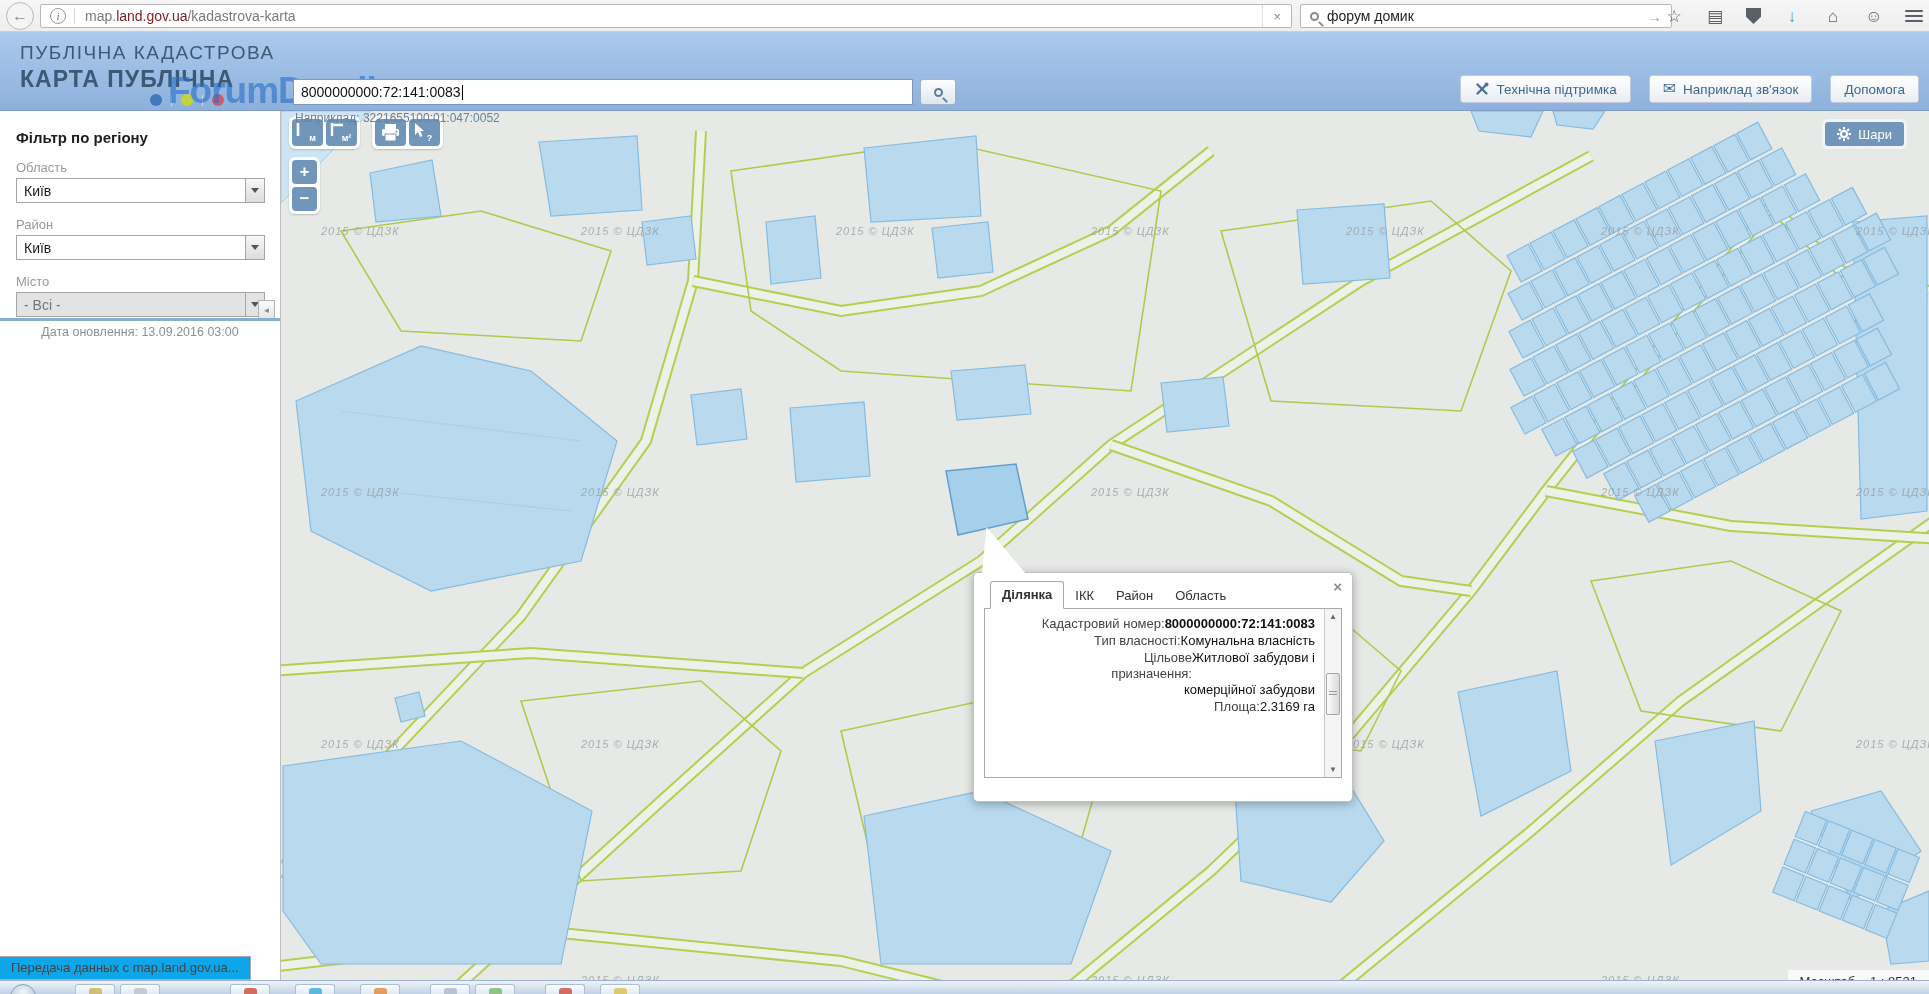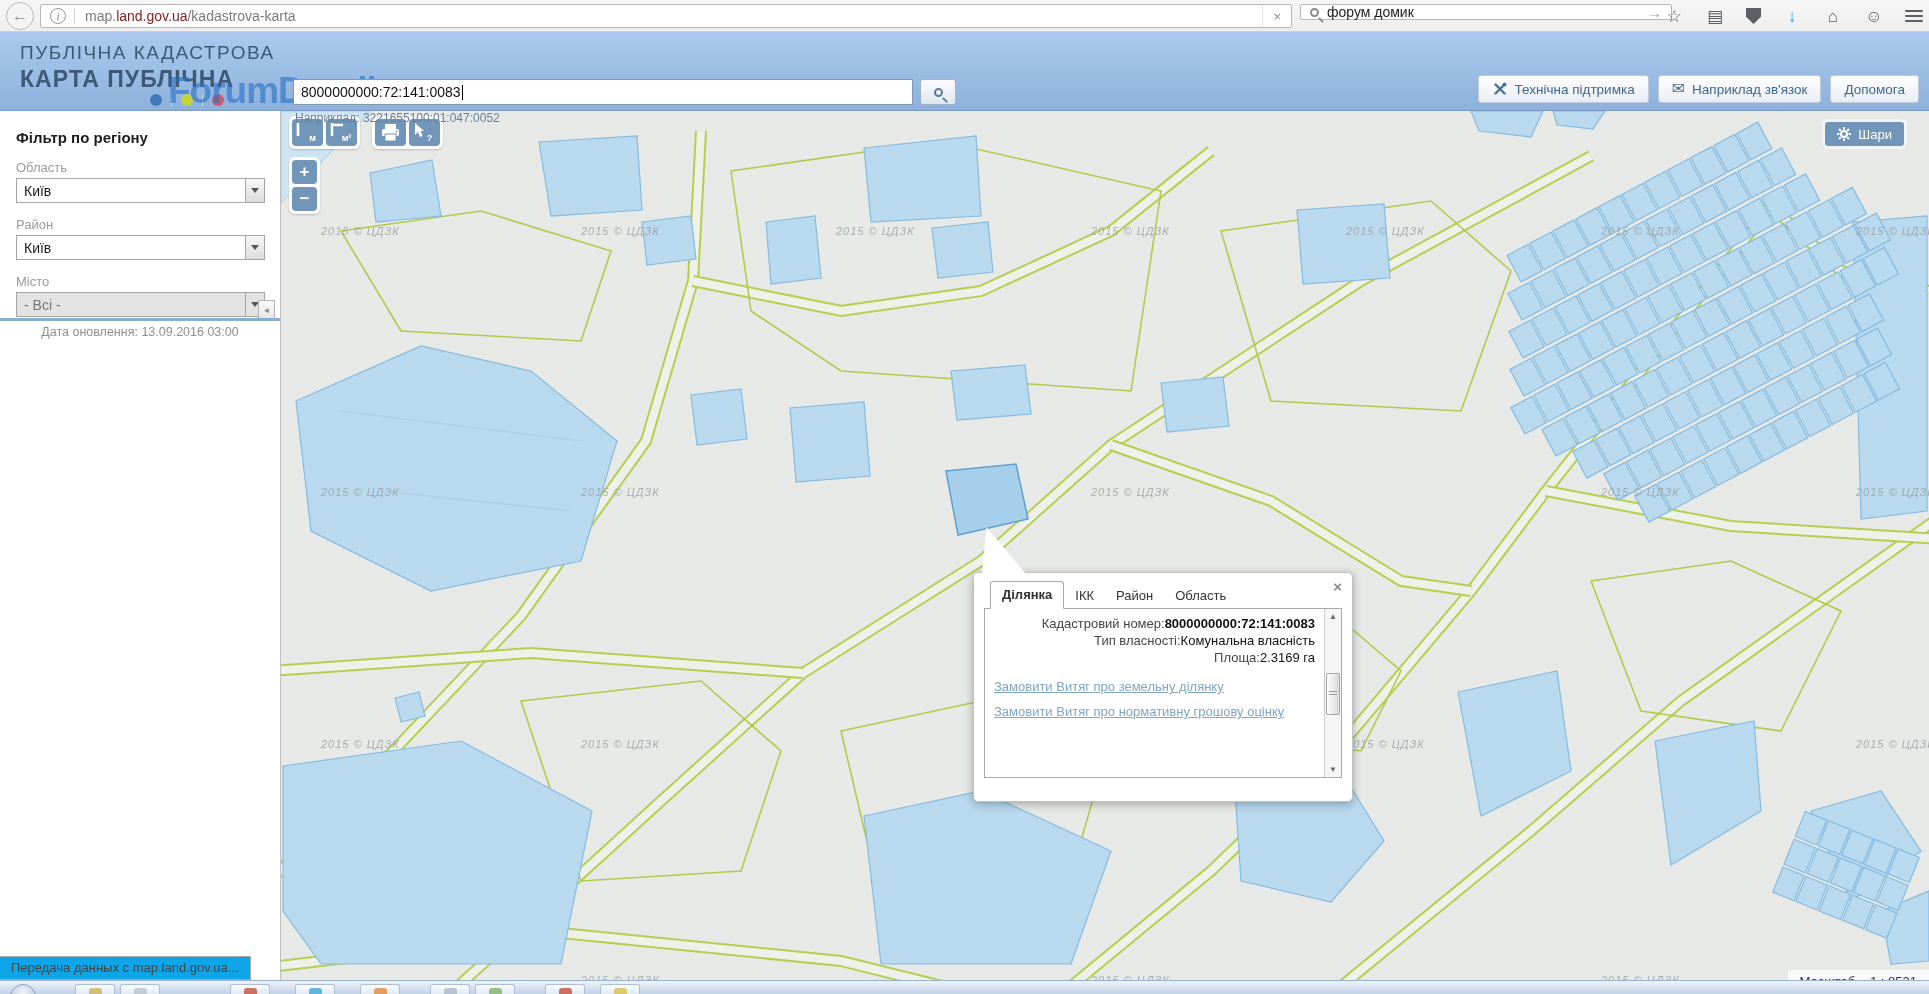--- a/index.html
+++ b/index.html
@@ -15,21 +15,21 @@
     display:flex; align-items:center; justify-content:center; }
   .url-bar { position:absolute; left:40px; top:4px; width:1252px; height:24px; background:#fff;
     border:1px solid #b7b7b7; border-radius:2px; display:flex; align-items:center; font-size:14px; }
   .info-ic { width:16px; height:16px; border:1px solid #999; border-radius:50%; color:#777;
     font-size:11px; font-style:italic; font-family:"Liberation Serif",serif;
     display:flex; align-items:center; justify-content:center; margin:0 8px 0 9px; }
   .url-sep { width:1px; height:16px; background:#d8d8d8; margin-right:10px; }
   .url-sub,.url-path { color:#7a7a7a; } .url-base { color:#7f1d1d; }
   .url-stop { margin-left:auto; padding:0 10px; color:#8a8a8a; font-size:13px; border-left:1px solid #e2e2e2;
     align-self:stretch; display:flex; align-items:center; }
-  .search-bar { position:absolute; left:1300px; top:4px; width:372px; height:16px; background:#fff;
+  .search-bar { position:absolute; left:1300px; top:4px; width:372px; height:24px; background:#fff;
     border:1px solid #b7b7b7; border-radius:2px; display:flex; align-items:center; font-size:14px; color:#222; }
   .lens { width:9px; height:9px; border:2px solid #8a8a8a; border-radius:50%; position:relative; margin:0 8px 0 9px; flex:none; }
   .lens::after { content:''; position:absolute; width:2px; height:6px; background:#8a8a8a;
     left:8px; top:7px; transform:rotate(-45deg); }
   .search-go { margin-left:auto; margin-right:9px; color:#97a6b8; font-size:15px; }
   .chrome-icons { position:absolute; right:6px; top:0; height:32px; display:flex; align-items:center; gap:21px; }
   .ci { color:#5b6066; font-size:17px; line-height:1; width:20px; text-align:center; }
   .ci-down { color:#2d9ef0; font-weight:bold; }
   .ci-shield { width:15px; height:16px; background:#5b6066;
     clip-path:polygon(0 0,100% 0,100% 55%,50% 100%,0 55%); }
@@ -49,21 +49,21 @@
     color:rgba(36,110,196,0.60); letter-spacing:-1px; z-index:2; white-space:nowrap; }
   .hdr-search { position:absolute; left:293px; top:47px; width:620px; height:26px; z-index:3;
     border:1px solid #7f98b5; background:#fff; font-size:14px; color:#111;
     display:flex; align-items:center; padding-left:7px; }
   .caret { display:inline-block; width:1px; height:15px; background:#000; margin-left:1px; }
   .hdr-search-btn { position:absolute; left:920px; top:47px; width:36px; height:26px; z-index:3;
     background:linear-gradient(#fdfdfe,#dde6ee); border:1px solid #9fb4c8; border-radius:3px;
     display:flex; align-items:center; justify-content:center; }
   .hdr-search-btn .lens { margin:0; border-color:#5f7d9b; } .hdr-search-btn .lens::after { background:#5f7d9b; }
   .hdr-hint { position:absolute; left:295px; top:79px; font-size:12px; color:#67809e; z-index:3; }
-  .hdr-buttons { position:absolute; right:10px; top:43px; display:flex; gap:9px; z-index:3; }
+  .hdr-buttons { position:absolute; right:10px; top:43px; display:flex; gap:18px; z-index:3; }
   .hbtn { height:28px; padding:0 13px; display:flex; align-items:center; gap:7px;
     background:linear-gradient(#ffffff,#e8edf3); border:1px solid #bfcbd9; border-radius:3px;
     color:#3f6890; font-size:13.5px; }
   .env-ic { font-size:16px; color:#4a7294; line-height:1; }
 
   
   .sidebar { position:absolute; left:0; top:111px; width:281px; height:883px; background:#fff;
     border-right:1px solid #bfbfbf; z-index:10; }
   .sb-title { margin:18px 0 0 16px; font-size:15px; font-weight:bold; color:#1d1d1d; }
   .sb-label { margin:14px 0 3px 16px; font-size:13px; color:#9a9a9a; }
@@ -532,26 +532,24 @@
         <span class="tab">Область</span>
       </div>
       <div class="popup-body">
         <div class="prow b">
           <span class="lbl">Кадастровий номер:</span><span class="valtx">8000000000:72:141:0083</span>
         </div>
         <div class="prow">
           <span class="lbl">Тип власності:</span><span class="valtx">Комунальна власність</span>
         </div>
         <div class="prow">
+          <span class="lbl">Цільове призначення:</span><span class="valtx">Житлової забудови і комерційної забудови</span>
+        </div>
+        <div class="prow">
           <span class="lbl">Площа:</span><span class="valtx">2.3169 га</span>
-        </div>
-        <div class="plinks">
-          <a class="plink">Замовити Витяг про земельну ділянку</a>
-          <a class="plink">Замовити Витяг про нормативну грошову оцінку</a>
-
         </div>
         <div class="vscroll">
           <span class="varr up">▲</span>
           <div class="vthumb">
               <i></i>
             </div>
           <span class="varr dn">▼</span>
         </div>
       </div>
     </div>

